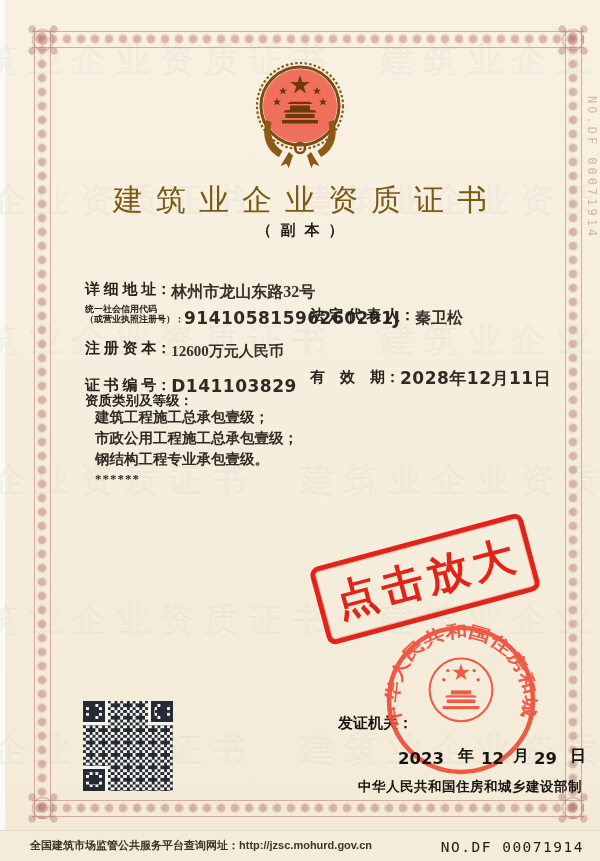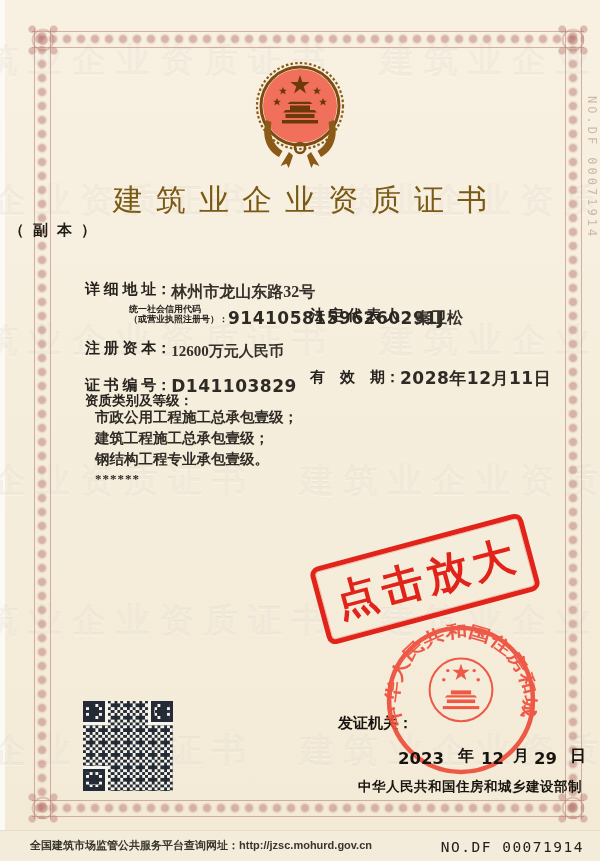--- a/index.html
+++ b/index.html
@@ -30,25 +30,25 @@
     background-image:
       radial-gradient(circle at 50% 50%, rgba(184,120,112,.55) 4px, transparent 5.5px),
       radial-gradient(circle at 20% 20%, rgba(184,120,112,.45) 3px, transparent 4.5px),
       radial-gradient(circle at 80% 20%, rgba(184,120,112,.45) 3px, transparent 4.5px),
       radial-gradient(circle at 20% 80%, rgba(184,120,112,.45) 3px, transparent 4.5px),
       radial-gradient(circle at 80% 80%, rgba(184,120,112,.45) 3px, transparent 4.5px),
       radial-gradient(circle at 50% 50%, transparent 9px, rgba(184,120,112,.5) 10px, transparent 12px);}
   .emblem{position:absolute;left:252px;top:60px;width:96px;height:108px;}
   .title{position:absolute;left:0;right:0;top:180px;text-align:center;font-size:30px;font-weight:normal;
     color:#7a5a14;letter-spacing:13px;text-indent:13px;}
-  .subtitle{position:absolute;left:0;right:0;top:221px;font-size:15px;font-weight:bold;
+  .subtitle{position:absolute;left:0;right:0;top:221px;text-align:center;font-size:15px;font-weight:bold;
     color:#201d18;letter-spacing:9px;text-indent:9px;}
   .row{position:absolute;white-space:nowrap;color:#26231e;}
   .lbl{font-size:15px;font-weight:bold;color:#26231e;}
-  .lbl-small{display:inline-block;vertical-align:middle;font-size:9px;line-height:10.5px;font-weight:bold;color:#26231e;margin-left:44px;}
+  .lbl-small{display:inline-block;vertical-align:middle;font-size:9px;line-height:10.5px;font-weight:bold;color:#26231e;}
   .val{font-size:16px;font-weight:600;color:#35302a;position:relative;top:3px;}
   .val-num{font-family:"DejaVu Sans","Liberation Sans",sans-serif;font-weight:bold;font-size:17px;
     color:#2e2a25;position:relative;top:2px;letter-spacing:.5px;}
   .val-tiny{font-size:8.5px;font-weight:bold;color:#2e2a25;position:relative;top:1px;}
   .quals{position:absolute;left:95px;top:407px;}
   .qual-line{font-size:14.5px;font-weight:600;color:#2e2a24;line-height:21px;white-space:nowrap;}
   .stars-line{font-size:13px;letter-spacing:1px;line-height:18px;}
   .stamp{position:absolute;left:315px;top:539px;width:210px;height:70px;border:5px solid #e2231a;
     border-radius:9px;transform:rotate(-15deg);display:flex;align-items:center;justify-content:center;
     font-family:"Liberation Sans","DejaVu Sans",sans-serif;font-size:42px;font-weight:bold;color:#e2231a;
@@ -145,22 +145,22 @@
     <span class="lbl">证 书 编 号：</span><span class="val-num">D141103829</span>
   </div>
   <div class="row" style="left:310px;top:365px">
     <span class="lbl">有　效　期：</span><span class="val-num">2028年12月11日</span>
   </div>
   <div class="row" style="left:85px;top:391px">
     <span class="lbl" style="font-size:13.5px">资质类别及等级：</span>
   </div>
 
   <div class="quals">
+    <div class="qual-line">建筑工程施工总承包壹级；</div>
     <div class="qual-line">市政公用工程施工总承包壹级；</div>
-    <div class="qual-line">建筑工程施工总承包壹级；</div>
     <div class="qual-line">钢结构工程专业承包壹级。</div>
     <div class="qual-line stars-line">******</div>
   </div>
 
   <div class="stamp">点击放大</div>
 
   <div class="qr">
     <svg viewBox="0 0 29 29" width="90" height="93" shape-rendering="crispEdges">
       <defs>
         <pattern id="qrp" width="4" height="4" patternUnits="userSpaceOnUse">

